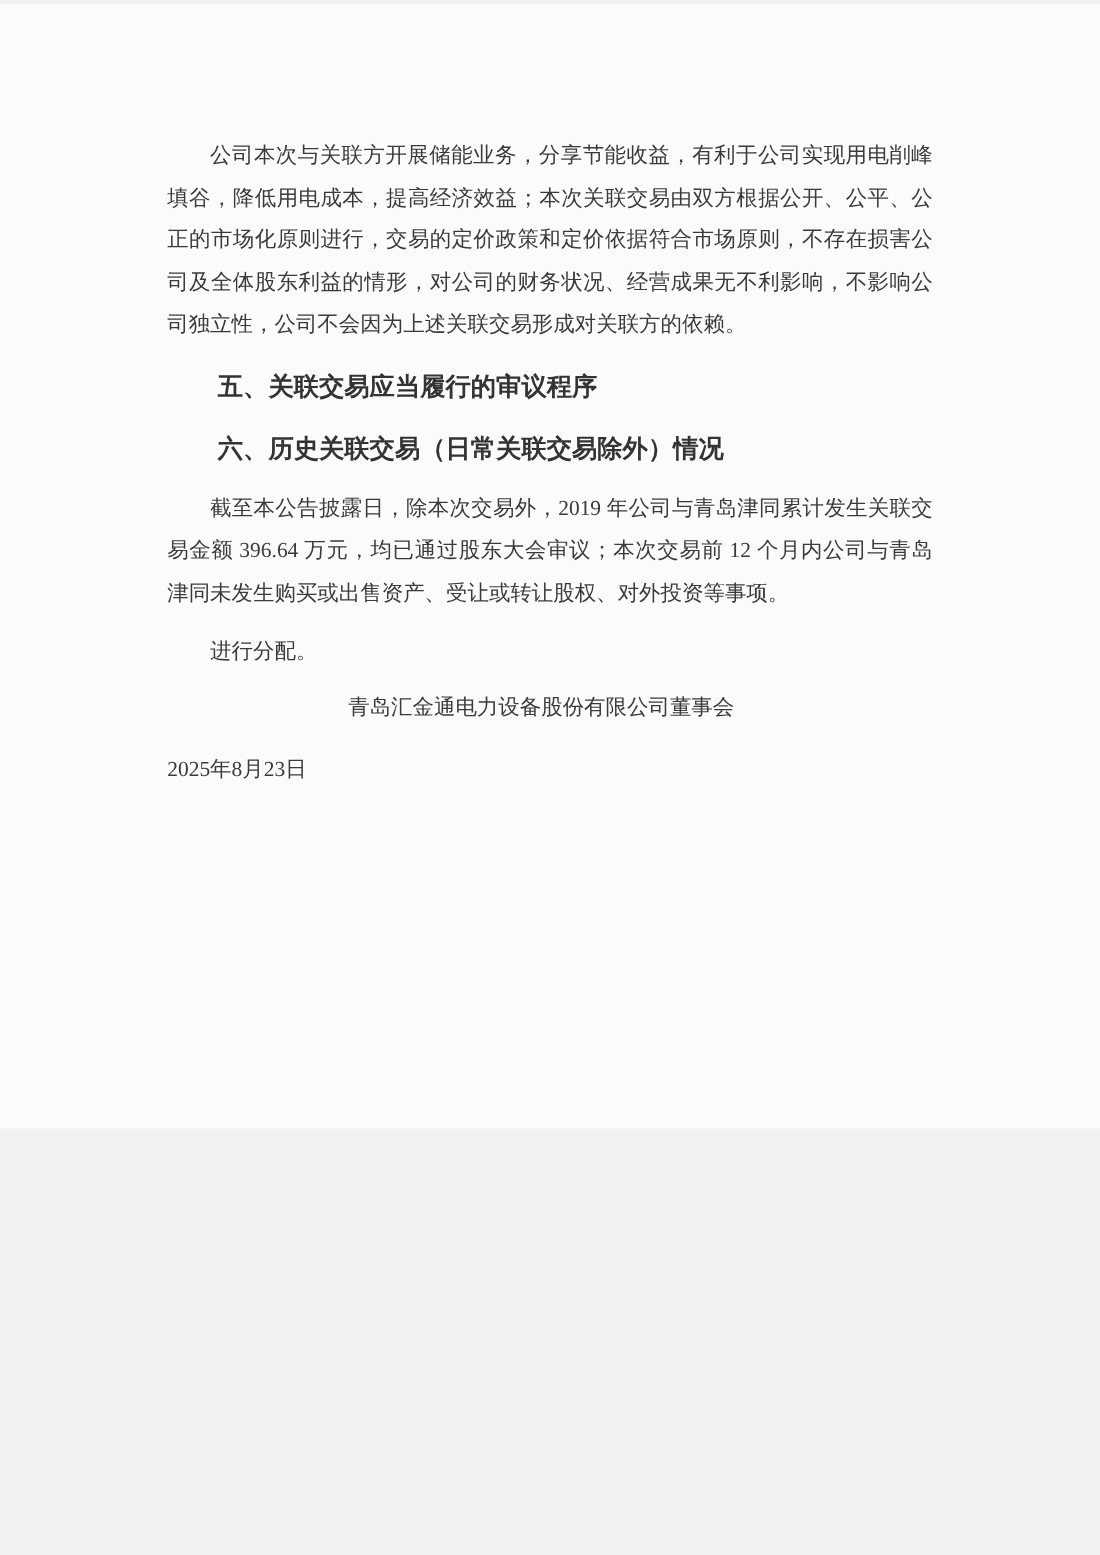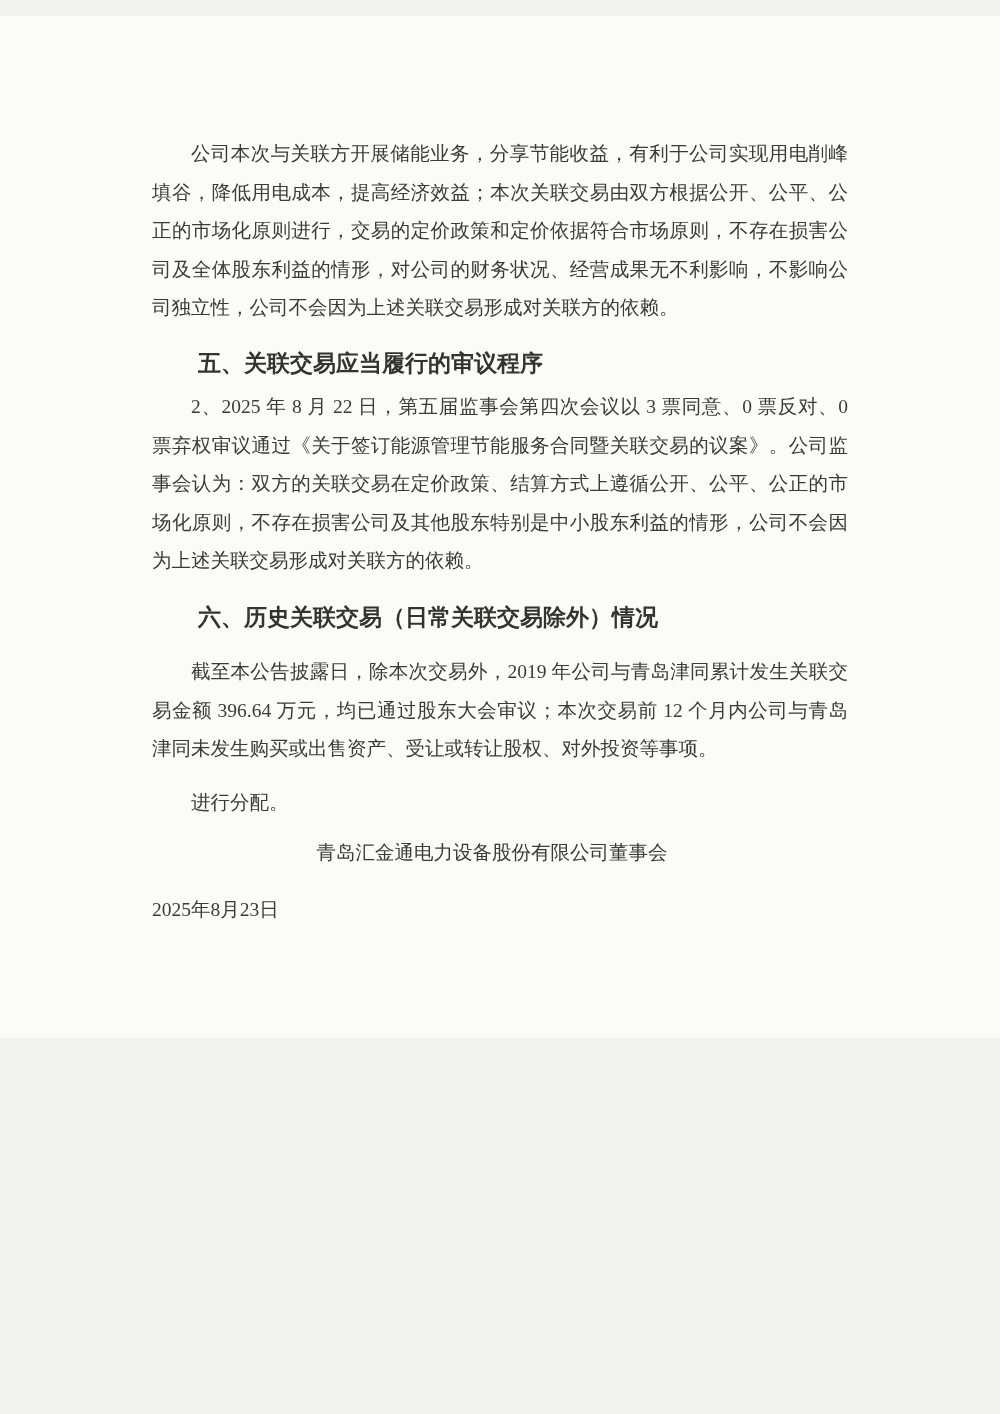--- a/index.html
+++ b/index.html
@@ -5,21 +5,21 @@
   html, body {
     margin: 0;
     padding: 0;
     background: #f2f2f0;
   }
   .page {
     position: relative;
     box-sizing: border-box;
     width: 1000px;
     height: 1022px;
-    margin: 16px auto;
+    margin: 4px auto;
     background: #fbfbf9;
     color: #3a3a3a;
     font-family: "Liberation Serif", "DejaVu Serif", serif;
     font-size: 19.5px;
     line-height: 38.5px;
     padding: 116px 152px 40px 152px;
     overflow: hidden;
   }
   .para {
     margin: 3px 0;
@@ -54,21 +54,20 @@
 </style>
 </head>
 <body>
 
 <div class="page">
   <p class="para">公司本次与关联方开展储能业务，分享节能收益，有利于公司实现用电削峰填谷，降低用电成本，提高经济效益；本次关联交易由双方根据公开、公平、公正的市场化原则进行，交易的定价政策和定价依据符合市场原则，不存在损害公司及全体股东利益的情形，对公司的财务状况、经营成果无不利影响，不影响公司独立性，公司不会因为上述关联交易形成对关联方的依赖。</p>
 
   <div class="heading">五、关联交易应当履行的审议程序</div>
 
 
-  <p class="para">2、2025 年 8 月 22 日，第五届监事会第四次会议以 3 票同意、0 票反对、0 票弃权审议通过《关于签订能源管理节能服务合同暨关联交易的议案》。公司监事会认为：双方的关联交易在定价政策、结算方式上遵循公开、公平、公正的市场化原则，不存在损害公司及其他股东特别是中小股东利益的情形，公司不会因为上述关联交易形成对关联方的依赖。</p>
 
 
   <div class="heading heading-6">六、历史关联交易（日常关联交易除外）情况</div>
 
   <p class="para">截至本公告披露日，除本次交易外，2019 年公司与青岛津同累计发生关联交易金额 396.64 万元，均已通过股东大会审议；本次交易前 12 个月内公司与青岛津同未发生购买或出售资产、受让或转让股权、对外投资等事项。</p>
 
   <p class="para closing">进行分配。</p>
 
   <p class="para signature">青岛汇金通电力设备股份有限公司董事会</p>
 

